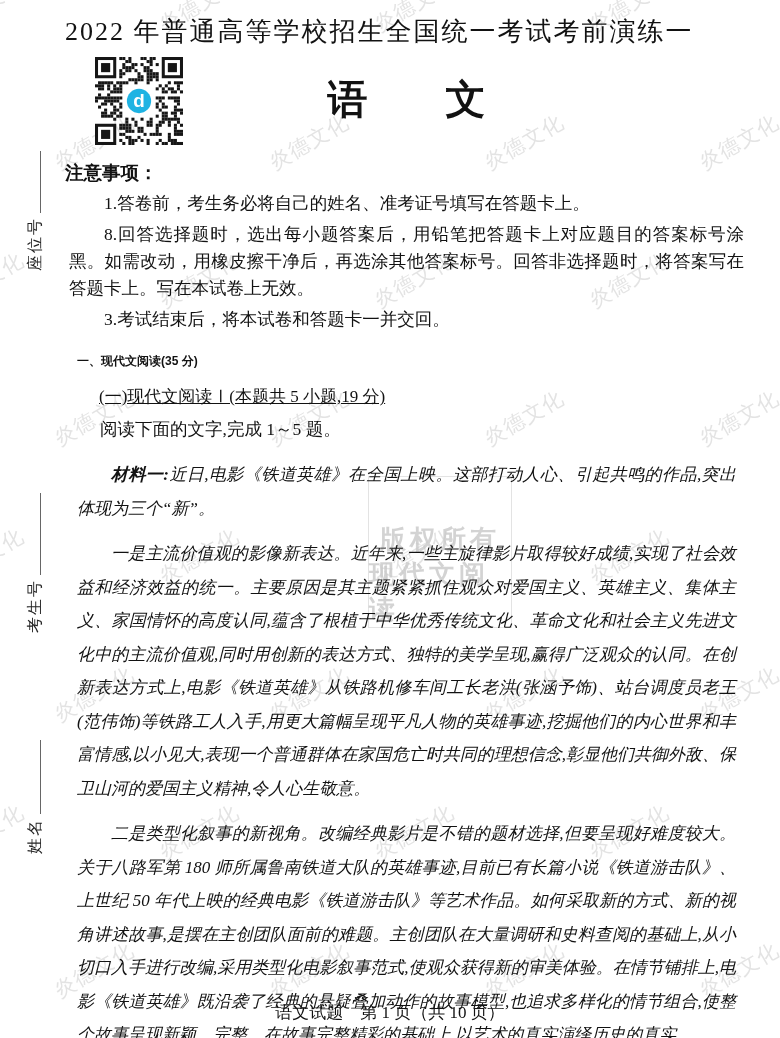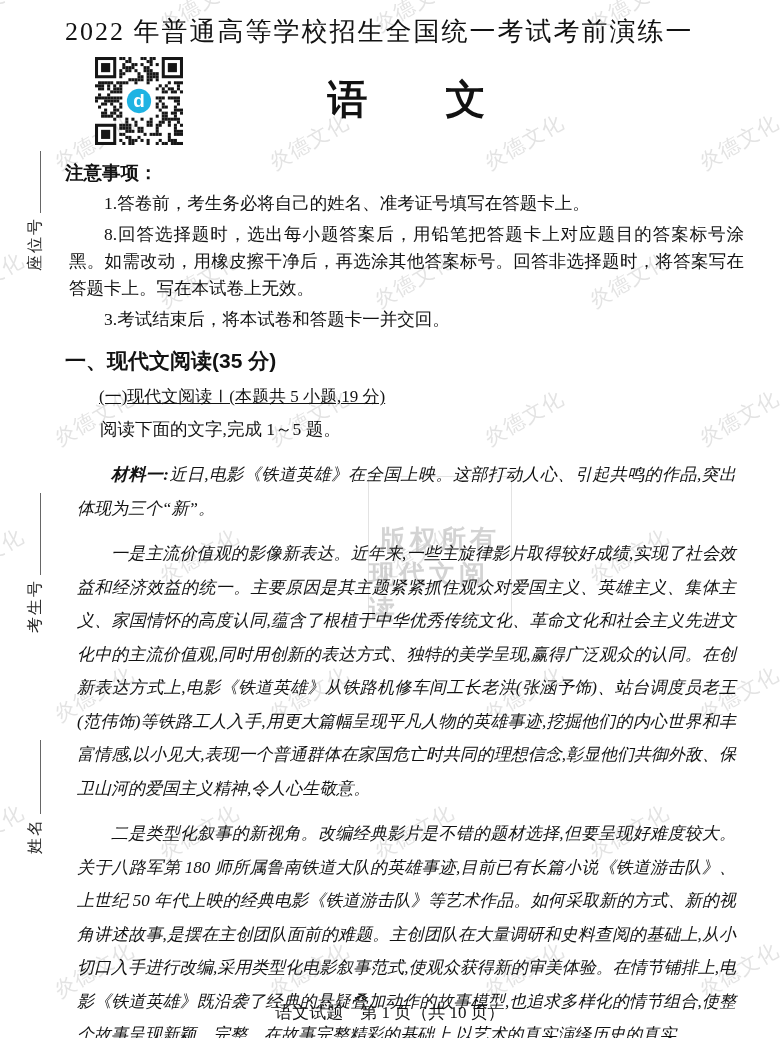--- a/index.html
+++ b/index.html
@@ -27,21 +27,21 @@
         letter-spacing:2px;white-space:nowrap;}
   .qr-row{position:relative;height:92px;margin-top:8px;}
   .qr{position:absolute;left:30px;top:0;width:88px;height:88px;}
   .subject{position:absolute;left:0;right:0;top:46%;transform:translateY(-50%);
         display:flex;justify-content:center;gap:78px;font-family:"Liberation Sans",sans-serif;
         font-weight:bold;font-size:40px;letter-spacing:0;}
   .notice{margin-top:10px;font-size:17.5px;}
   .notice h2{margin:0;font-size:18.5px;font-family:"Liberation Sans",sans-serif;
         font-weight:bold;line-height:27px;}
   .notice p{margin:4px;line-height:27px;text-indent:2em;text-align:justify;}
-  .sec-h{margin:14px 0 0;font-size:21px;font-family:"Liberation Sans",sans-serif;
+  .sec-h{margin:14px 12px 0;font-size:12px;font-family:"Liberation Sans",sans-serif;
         font-weight:bold;line-height:28px;}
   .sub-h{margin:5px 0 0;font-size:17px;line-height:33px;text-indent:2em;text-decoration:underline;}
   .instr{margin:0;font-size:17.5px;line-height:33px;text-indent:2em;}
   .mat{margin:12px;font-size:17px;line-height:33.5px;text-indent:2em;text-align:justify;
         font-style:italic;}
   .mat-label{font-weight:bold;}
   .footer{position:absolute;left:0;width:100%;bottom:14px;text-align:center;
         font-size:17px;z-index:1;}
 </style>
 </head>

